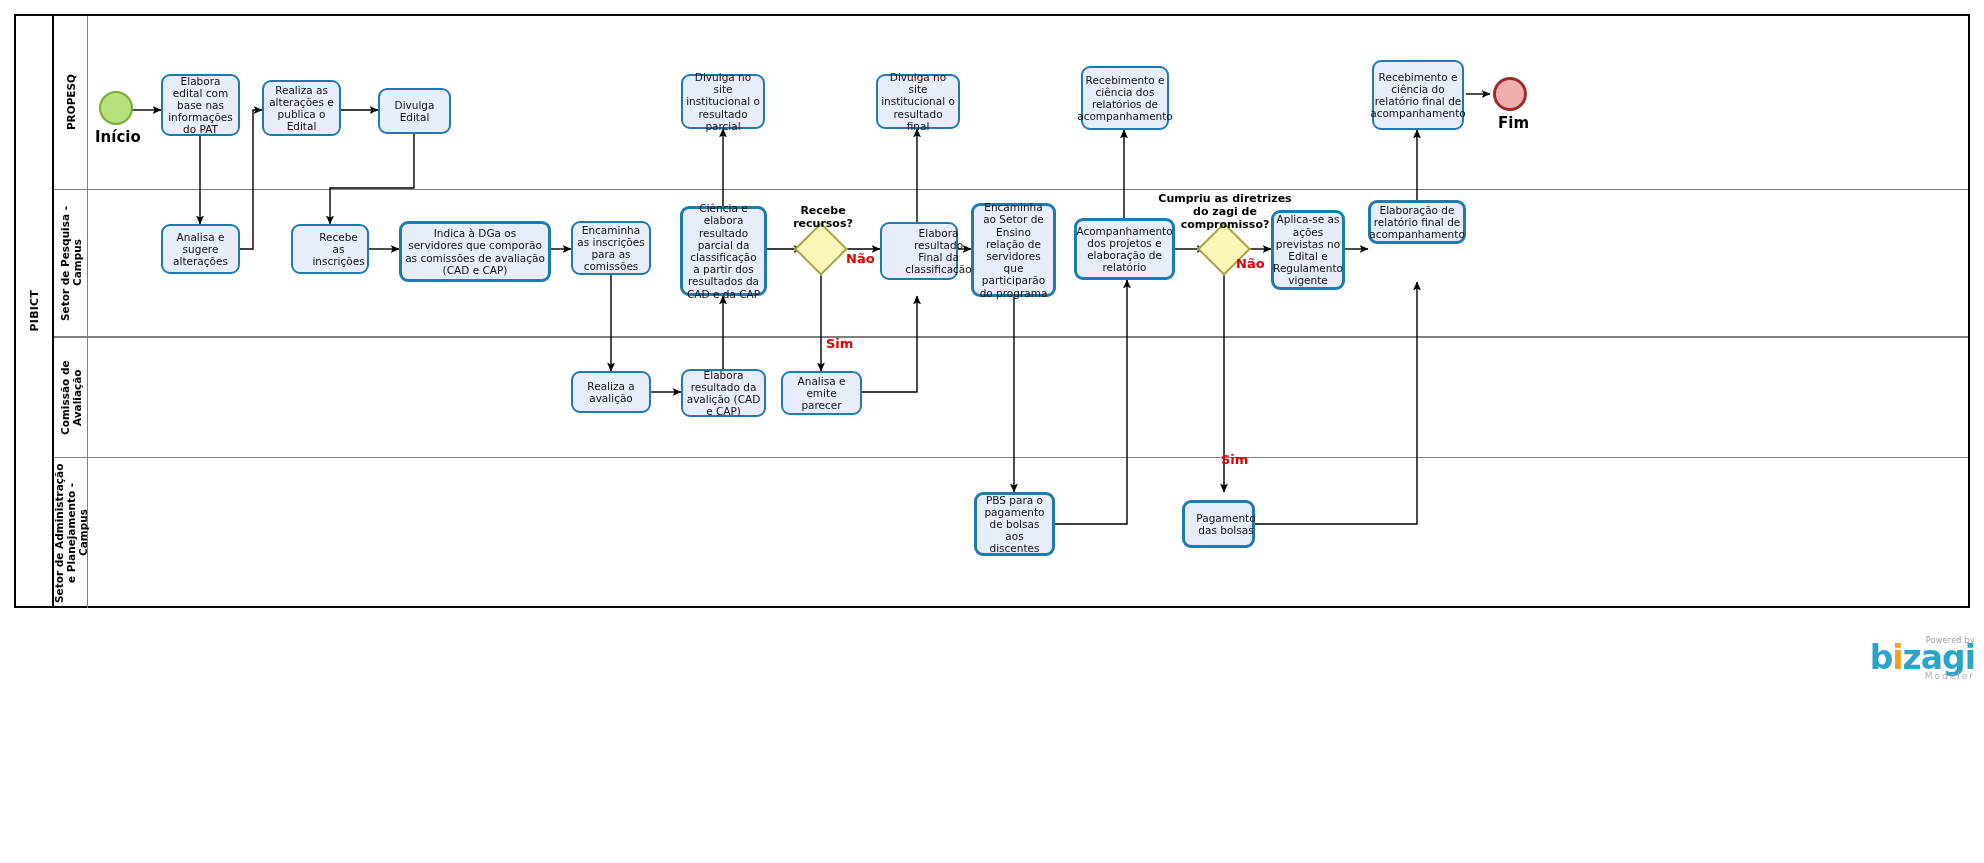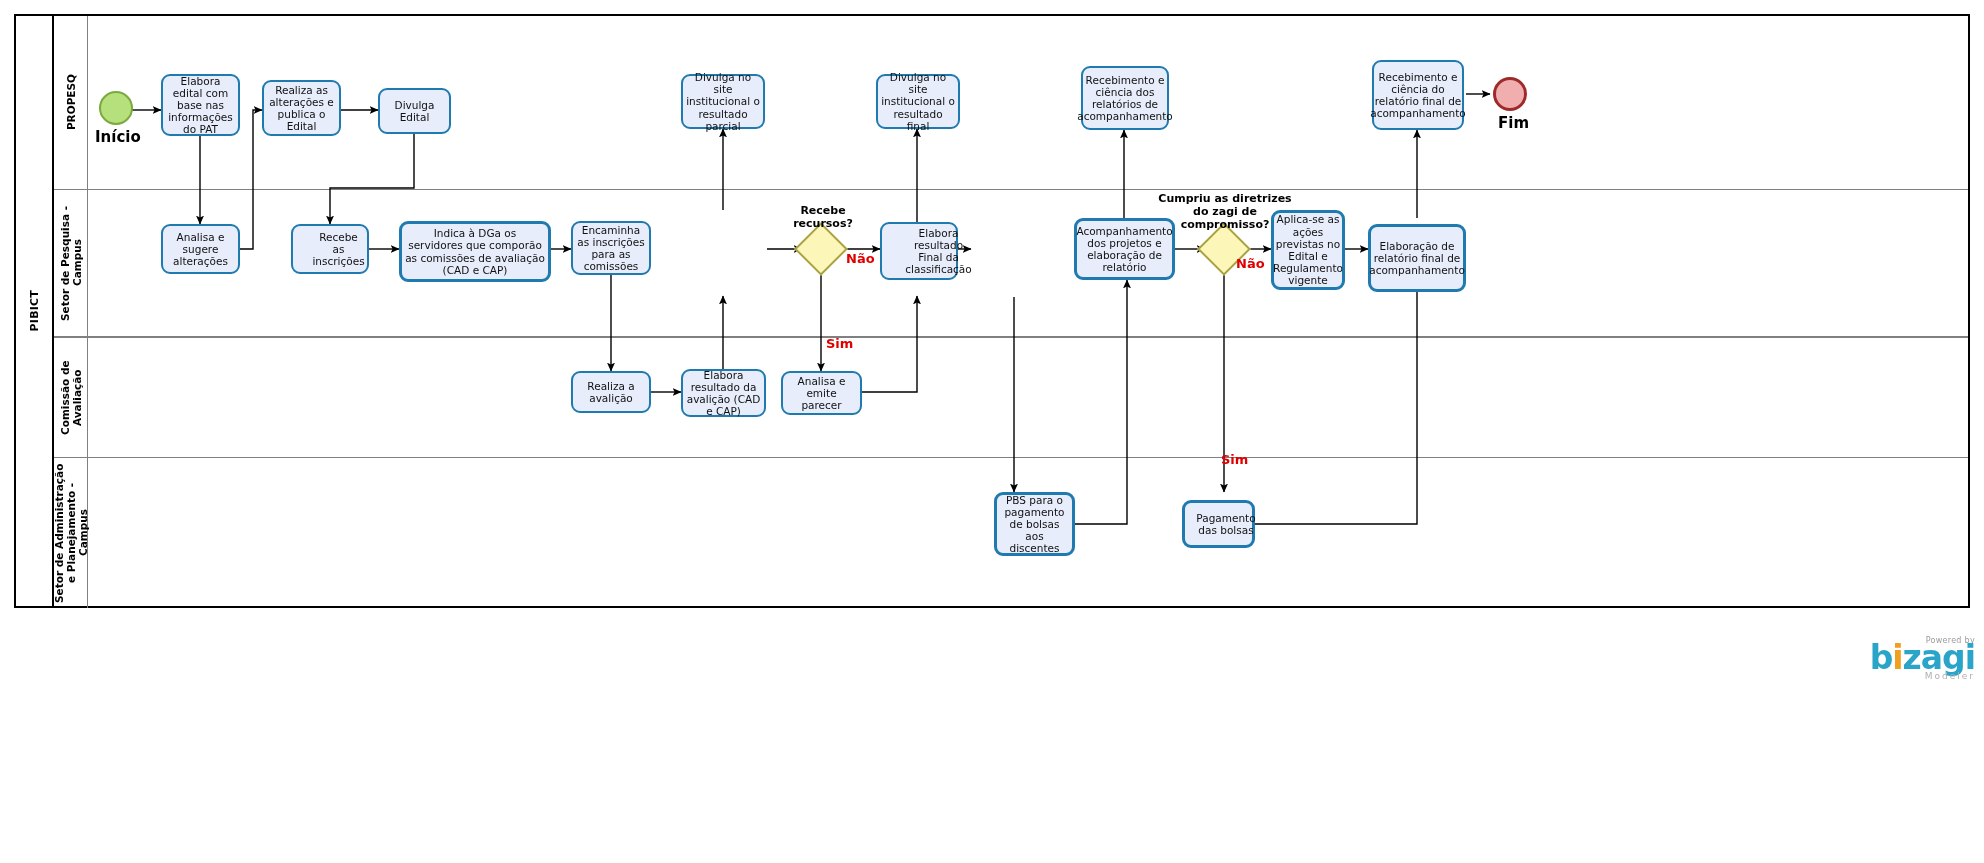--- a/index.html
+++ b/index.html
@@ -158,30 +158,32 @@
   <div class="task" style="left:378px;top:88px;width:73px;height:46px;">Divulga Edital</div>
   <div class="task" style="left:681px;top:74px;width:84px;height:55px;">Divulga no site institucional o resultado parcial</div>
   <div class="task" style="left:876px;top:74px;width:84px;height:55px;">Divulga no site institucional o resultado final</div>
   <div class="task" style="left:1081px;top:66px;width:88px;height:64px;">Recebimento e ciência dos relatórios de acompanhamento</div>
   <div class="task" style="left:1372px;top:60px;width:92px;height:70px;">Recebimento e ciência do relatório final de acompanhamento</div>
 
   <div class="task" style="left:161px;top:224px;width:79px;height:50px;">Analisa e sugere alterações</div>
   <div class="task" style="left:291px;top:224px;width:78px;height:50px;padding-left:20px;">Recebe as inscrições</div>
   <div class="task thick" style="left:399px;top:221px;width:152px;height:61px;">Indica à DGa os servidores que comporão as comissões de avaliação (CAD e CAP)</div>
   <div class="task" style="left:571px;top:221px;width:80px;height:54px;">Encaminha as inscrições para as comissões</div>
+  <div class="task thick" style="left:680px;top:206px;width:87px;height:90px;">Ciência e  elabora resultado parcial da classificação a partir dos resultados da CAD e da CAP</div>
   <div class="task" style="left:880px;top:222px;width:78px;height:58px;padding-left:42px;">Elabora resultado Final da classificação</div>
+  <div class="task thick" style="left:971px;top:203px;width:85px;height:94px;">Encaminha ao Setor de Ensino relação de servidores que participarão do programa</div>
   <div class="task thick" style="left:1074px;top:218px;width:101px;height:62px;">Acompanhamento dos projetos e elaboração de relatório</div>
   <div class="task thick" style="left:1271px;top:210px;width:74px;height:80px;">Aplica-se as ações previstas no Edital e Regulamento vigente</div>
-  <div class="task thick" style="left:1368px;top:224px;width:98px;height:68px;">Elaboração de relatório final de acompanhamento</div>
+  <div class="task thick" style="left:1368px;top:200px;width:98px;height:44px;">Elaboração de relatório final de acompanhamento</div>
 
   <div class="task" style="left:571px;top:371px;width:80px;height:42px;">Realiza a avalição</div>
   <div class="task" style="left:681px;top:369px;width:85px;height:48px;">Elabora resultado da avalição (CAD e CAP)</div>
   <div class="task" style="left:781px;top:371px;width:81px;height:44px;">Analisa e emite parecer</div>
 
-  <div class="task thick" style="left:994px;top:492px;width:81px;height:64px;">PBS para o pagamento de bolsas aos discentes</div>
+  <div class="task thick" style="left:974px;top:492px;width:81px;height:64px;">PBS para o pagamento de bolsas aos discentes</div>
   <div class="task thick" style="left:1182px;top:500px;width:73px;height:48px;padding-left:18px;">Pagamento das bolsas</div>
 
   <div class="gateway" style="left:802px;top:230px;"></div>
   <div class="gw-label" style="left:781px;top:204px;width:84px;">Recebe
 recursos?</div>
 
   <div class="gateway" style="left:1205px;top:230px;"></div>
   <div class="gw-label" style="left:1157px;top:192px;width:136px;">Cumpriu as diretrizes
 do zagi de
 compromisso?</div>

